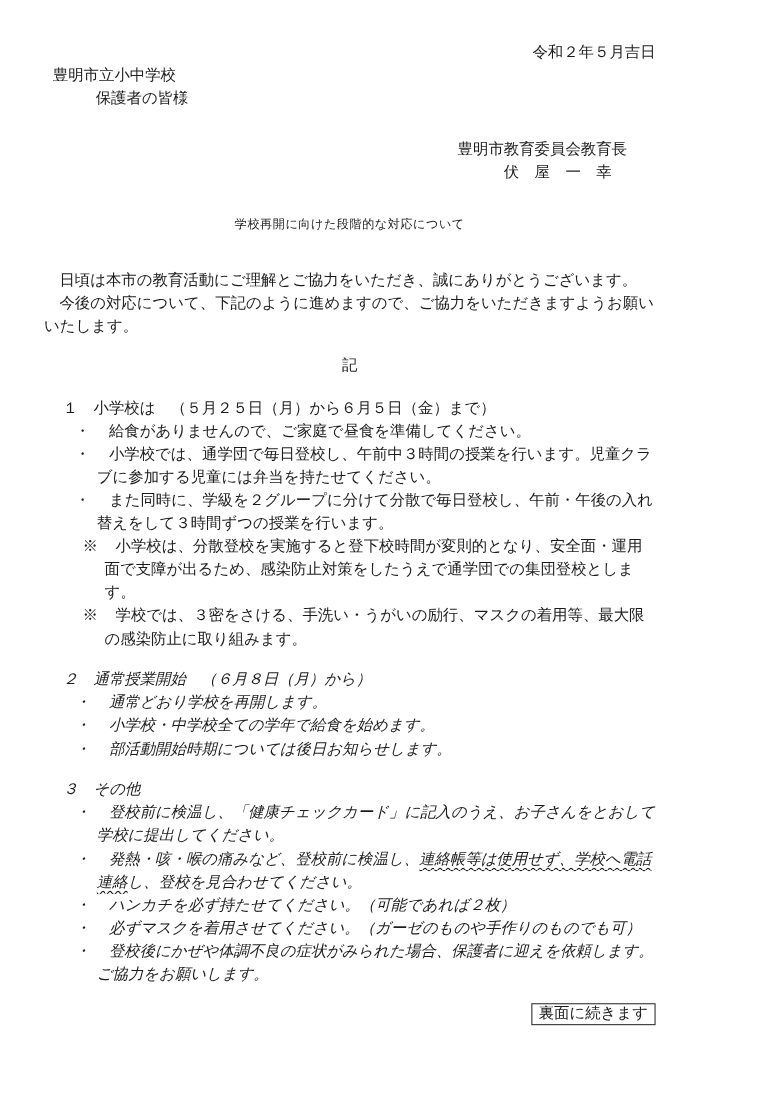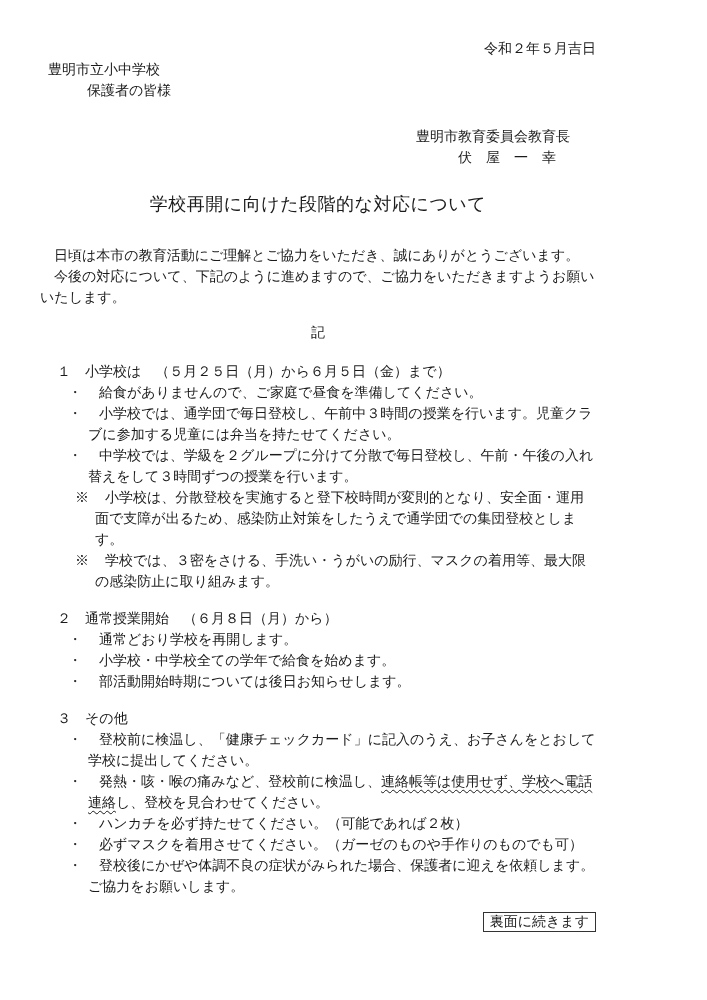--- a/index.html
+++ b/index.html
@@ -16,28 +16,28 @@
     line-height: 21px;
     overflow: hidden;
   }
   .date-line { text-align: right; }
   .recipient-1 { margin-left: 8px; }
   .recipient-2 { margin-left: 47px; }
   .sender-title { text-align: right; padding-right: 26px; margin-top: 25px; }
   .sender-name  { text-align: right; padding-right: 40px; }
   .doc-title {
     text-align: center;
-    font-size: 18px;
+    font-size: 11px;
     letter-spacing: 0.5px;
     margin: 26px 0 30px 0;
   }
   .intro p { margin: 0; text-indent: 14px; }
   .ki { text-align: center; margin: 14px 0 18px 0; }
   .section { margin-top: 0; }
-  .section + .section { margin-top: 16px; }
+  .section + .section { margin-top: 16px; font-style: italic; }
   .sec-head { margin-left: 17px; }
   .sec-head .sec-title { margin-left: 14px; }
   .item { position: relative; padding-left: 48px; text-indent: 11px; }
   .item .marker { position: absolute; left: 28px; top: 0; text-indent: 0; }
   .item.note { padding-left: 55px; text-indent: 10px; }
   .item.note .marker { left: 35px; }
   .u-wavy {
     text-decoration: underline;
     text-decoration-style: wavy;
     text-decoration-thickness: 1px;
@@ -75,21 +75,21 @@
     <div class="item bullet">
       <span class="marker">・</span>
       <span>給食がありませんので、ご家庭で昼食を準備してください。</span>
     </div>
     <div class="item bullet">
       <span class="marker">・</span>
       <span>小学校では、通学団で毎日登校し、午前中３時間の授業を行います。児童クラブに参加する児童には弁当を持たせてください。</span>
     </div>
     <div class="item bullet">
       <span class="marker">・</span>
-      <span>中学校では、学級を２グループに分けて分散で毎日登校し、午前・午後の入れ替えをして３時間ずつの授業を行います。</span>
+      <span>また同時に、学級を２グループに分けて分散で毎日登校し、午前・午後の入れ替えをして３時間ずつの授業を行います。</span>
     </div>
     <div class="item note">
       <span class="marker">※</span>
       <span>小学校は、分散登校を実施すると登下校時間が変則的となり、安全面・運用面で支障が出るため、感染防止対策をしたうえで通学団での集団登校とします。</span>
     </div>
     <div class="item note">
       <span class="marker">※</span>
       <span>学校では、３密をさける、手洗い・うがいの励行、マスクの着用等、最大限の感染防止に取り組みます。</span>
     </div>
   </div>

